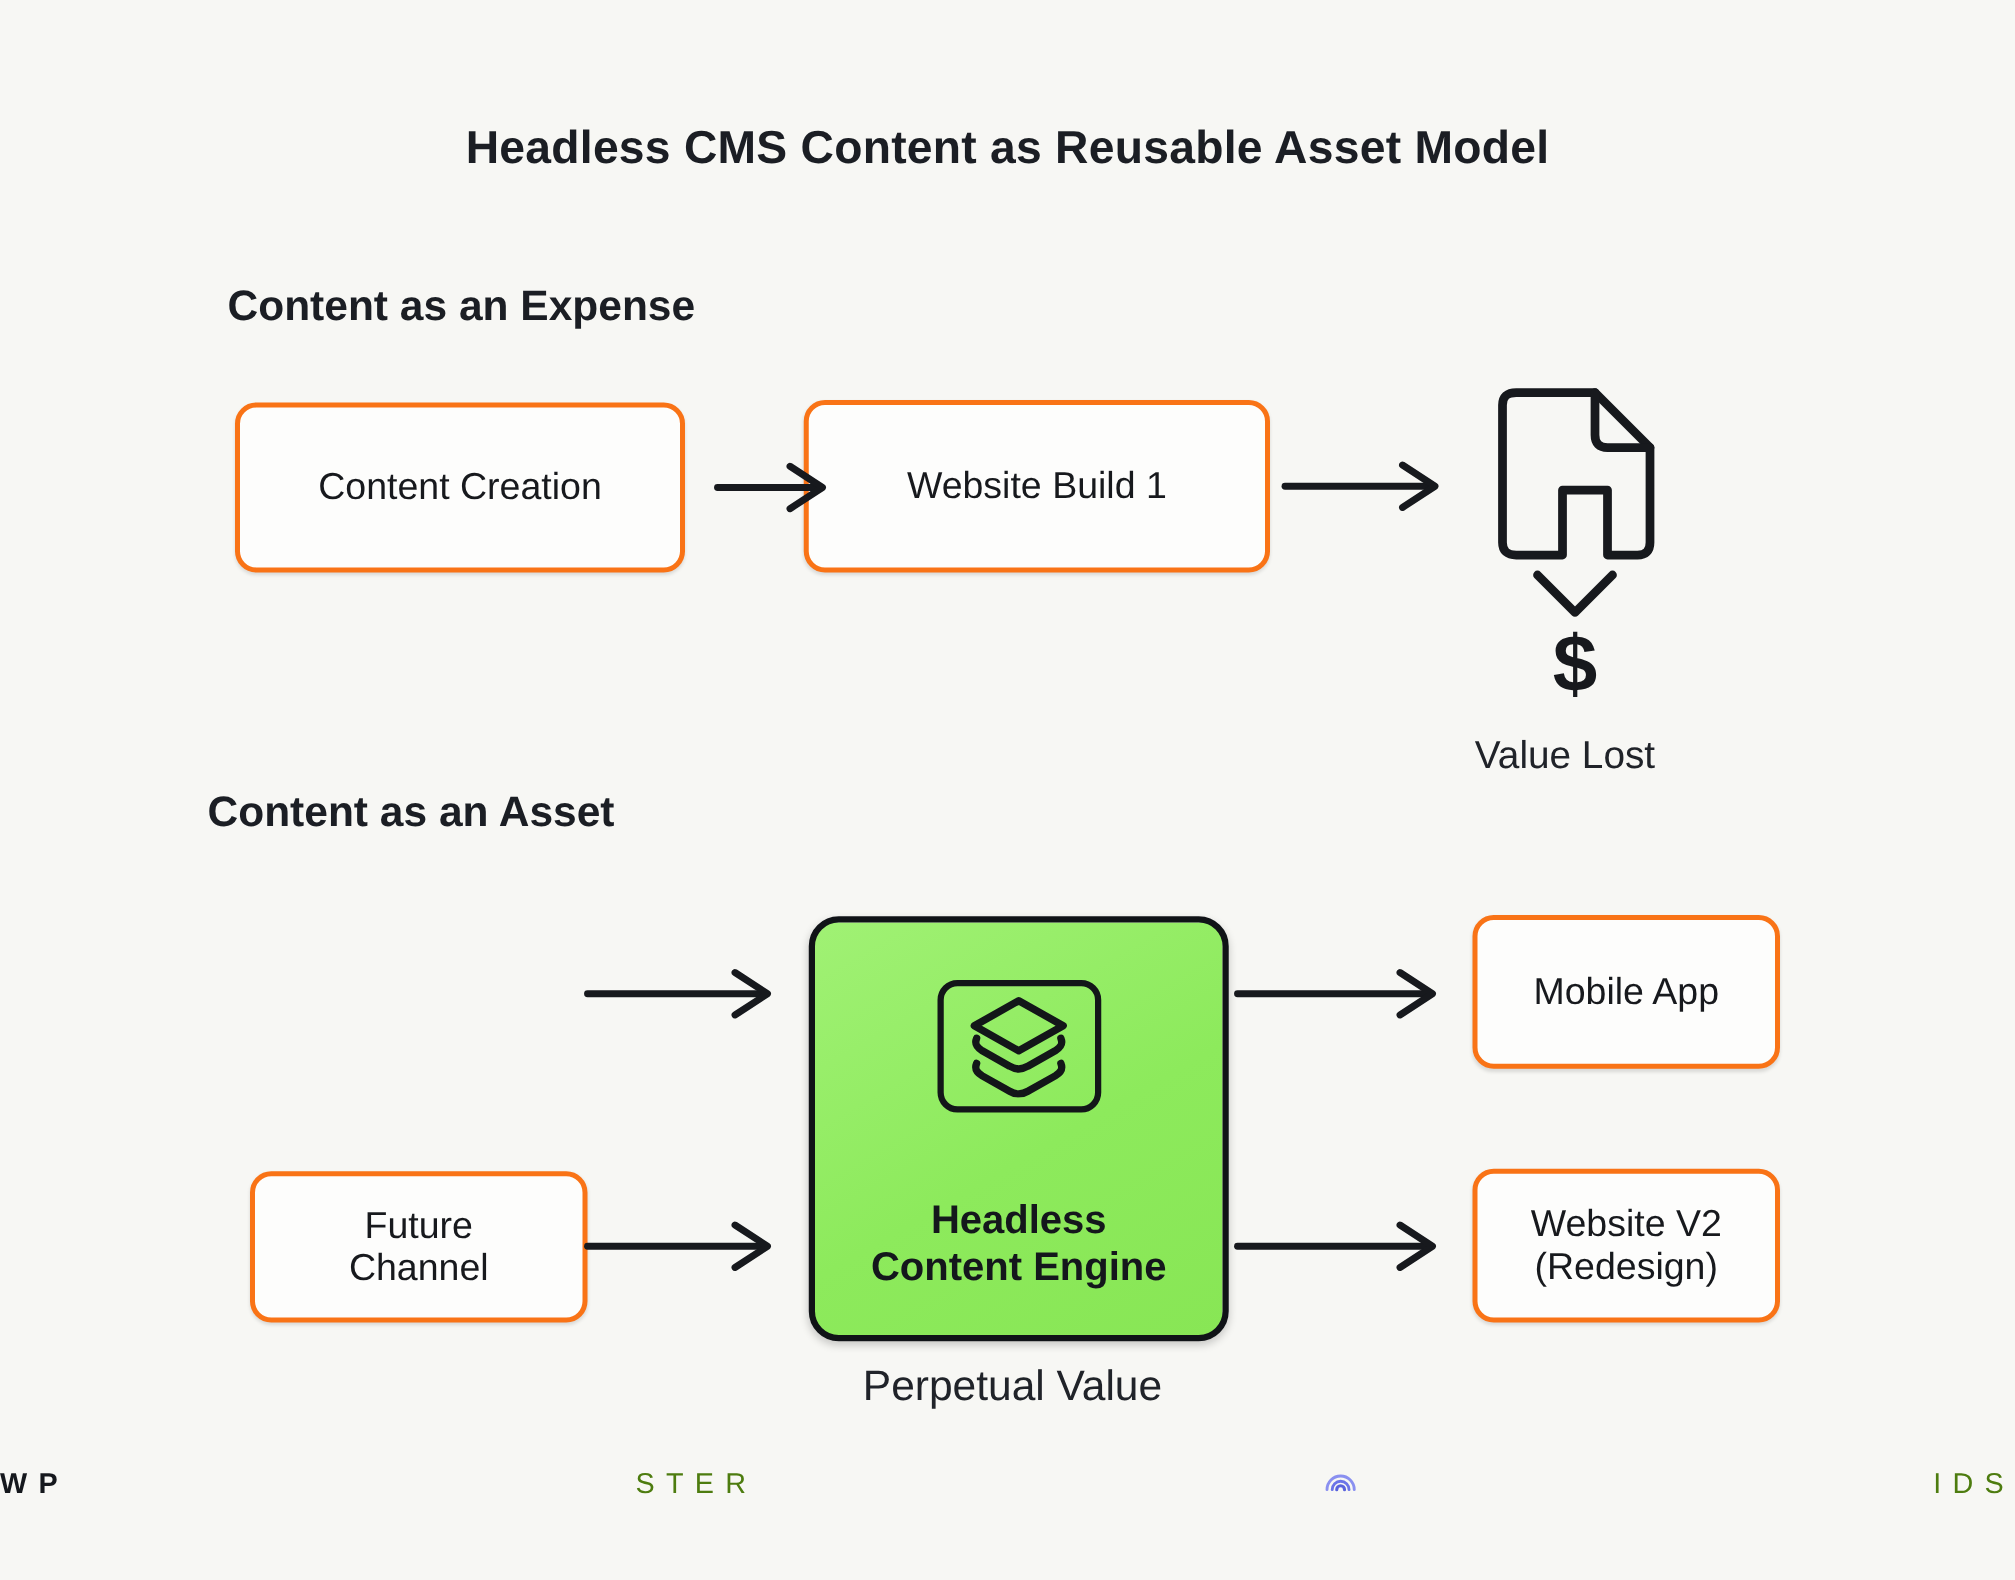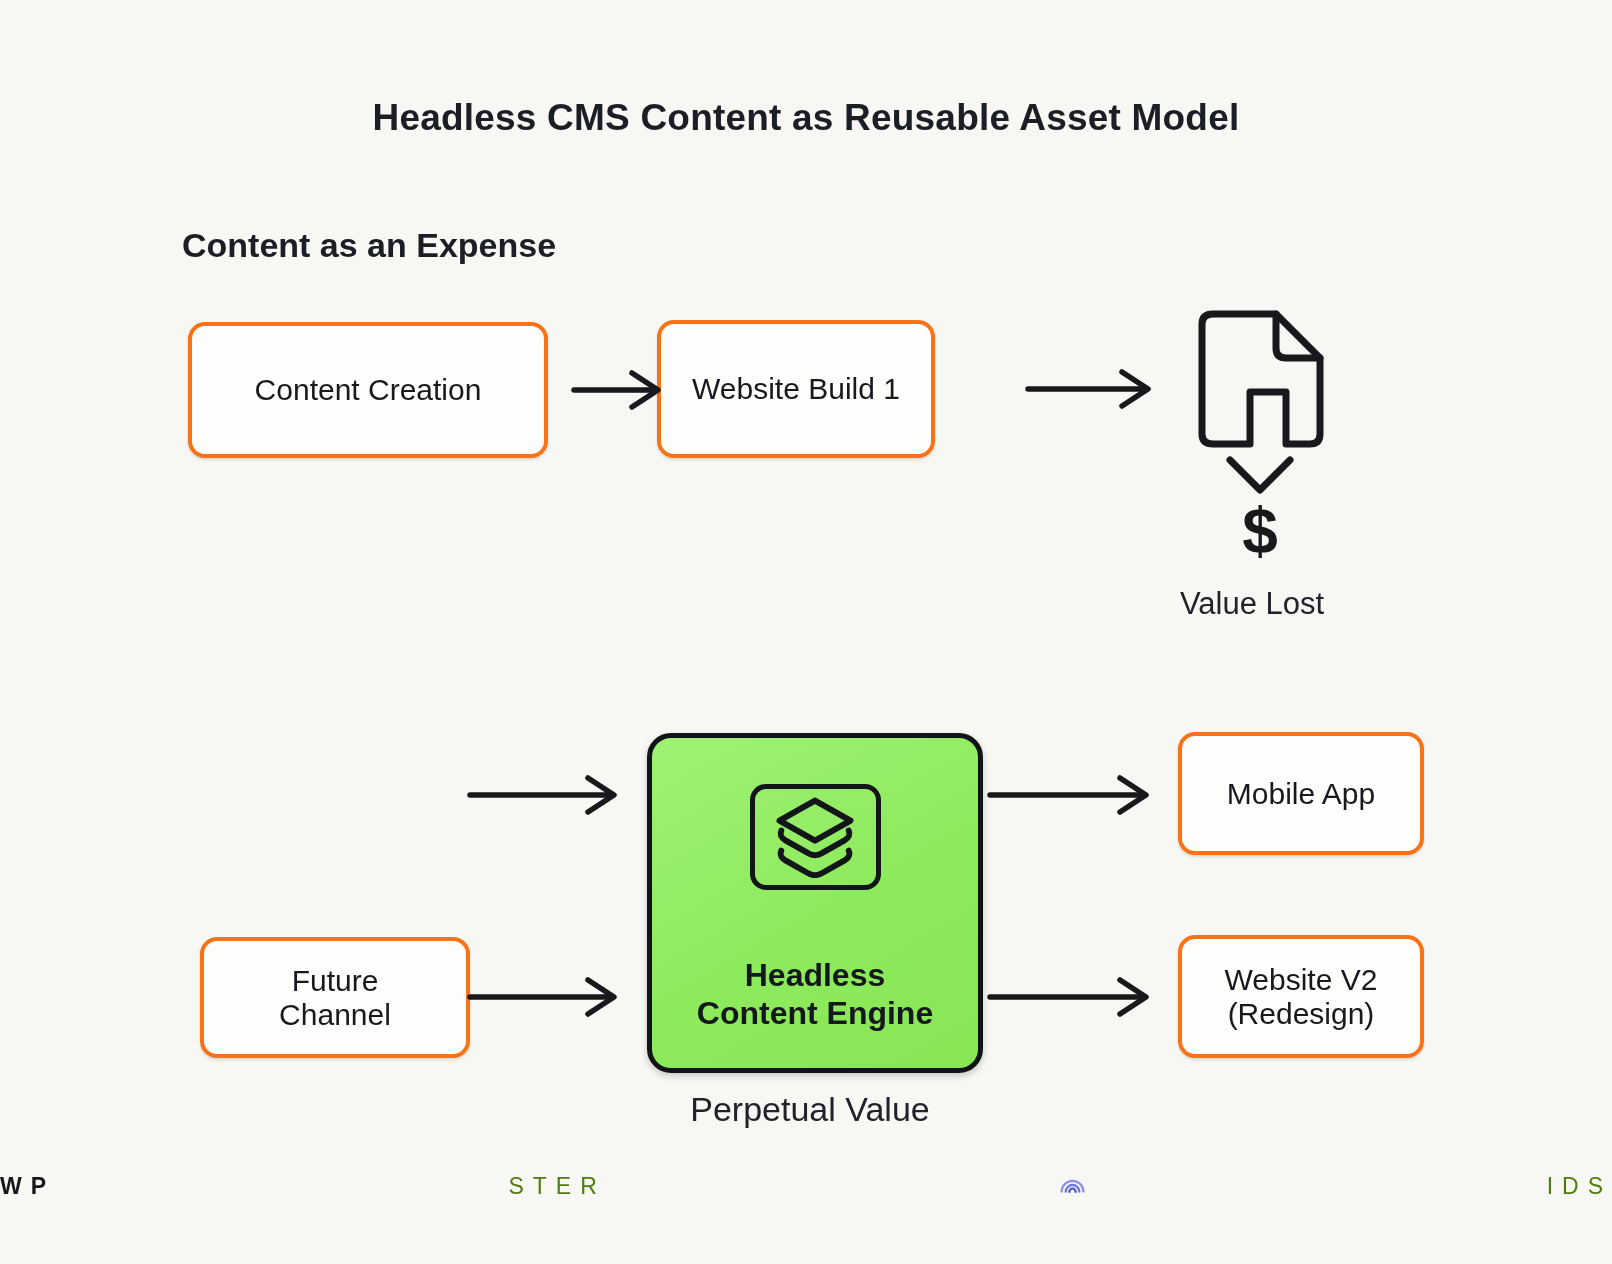--- a/index.html
+++ b/index.html
@@ -29,21 +29,21 @@
     background: #fdfdfc;
     border: 4px solid #f97316;
     border-radius: 17px;
     display: flex; flex-direction: column;
     align-items: center; justify-content: center;
     text-align: center;
     font-size: 30px; line-height: 1.13; color: #17191d;
     box-shadow: 0 2px 3px rgba(0,0,0,0.12);
   }
   #content-creation { left: 188px;  top: 322px; width: 360px; height: 136px; }
-  #website-build    { left: 657px;  top: 320px; width: 278px; height: 138px; }
+  #website-build    { left: 643px;  top: 320px; width: 373px; height: 138px; }
   #website-v1       { left: 172px;  top: 733px; width: 271px; height: 123px; }
   #future-channel   { left: 172px;  top: 937px; width: 270px; height: 121px; margin-left: 28px; }
   #mobile-app       { left: 1178px; top: 732px; width: 246px; height: 123px; }
   #website-v2       { left: 1178px; top: 935px; width: 246px; height: 123px; }
   .node span { display: block; }
 
   #engine {
     position: absolute; box-sizing: border-box;
     left: 647px; top: 733px; width: 336px; height: 340px;
     background: linear-gradient(150deg, #a0f174 0%, #8dea5c 55%, #88e655 100%);
@@ -111,20 +111,21 @@
     <path d="M 80 6 V 40 Q 80 50 90 50 H 124" fill="none" stroke="#17191d" stroke-width="7" stroke-linejoin="round" stroke-linecap="round"></path>
   </svg>
 
   <svg class="abs-svg" style="left:1222px; top:452px;" width="76" height="50" viewBox="0 0 76 50">
     <polyline points="8,8 38,38 68,8" fill="none" stroke="#17191d" stroke-width="7" stroke-linecap="round" stroke-linejoin="round"></polyline>
   </svg>
 
   <div class="dollar">$</div>
   <div class="value-lost">Value Lost</div>
 
+  <div class="section-heading" id="asset-heading">Content as an Asset</div>
 
 
   <div class="node" id="future-channel">
     <span>Future</span>
     <span>Channel</span>
   </div>
 
   <div id="engine">
     <div class="engine-icon-box">
       <svg width="88" height="82" viewBox="0 0 92 90">

